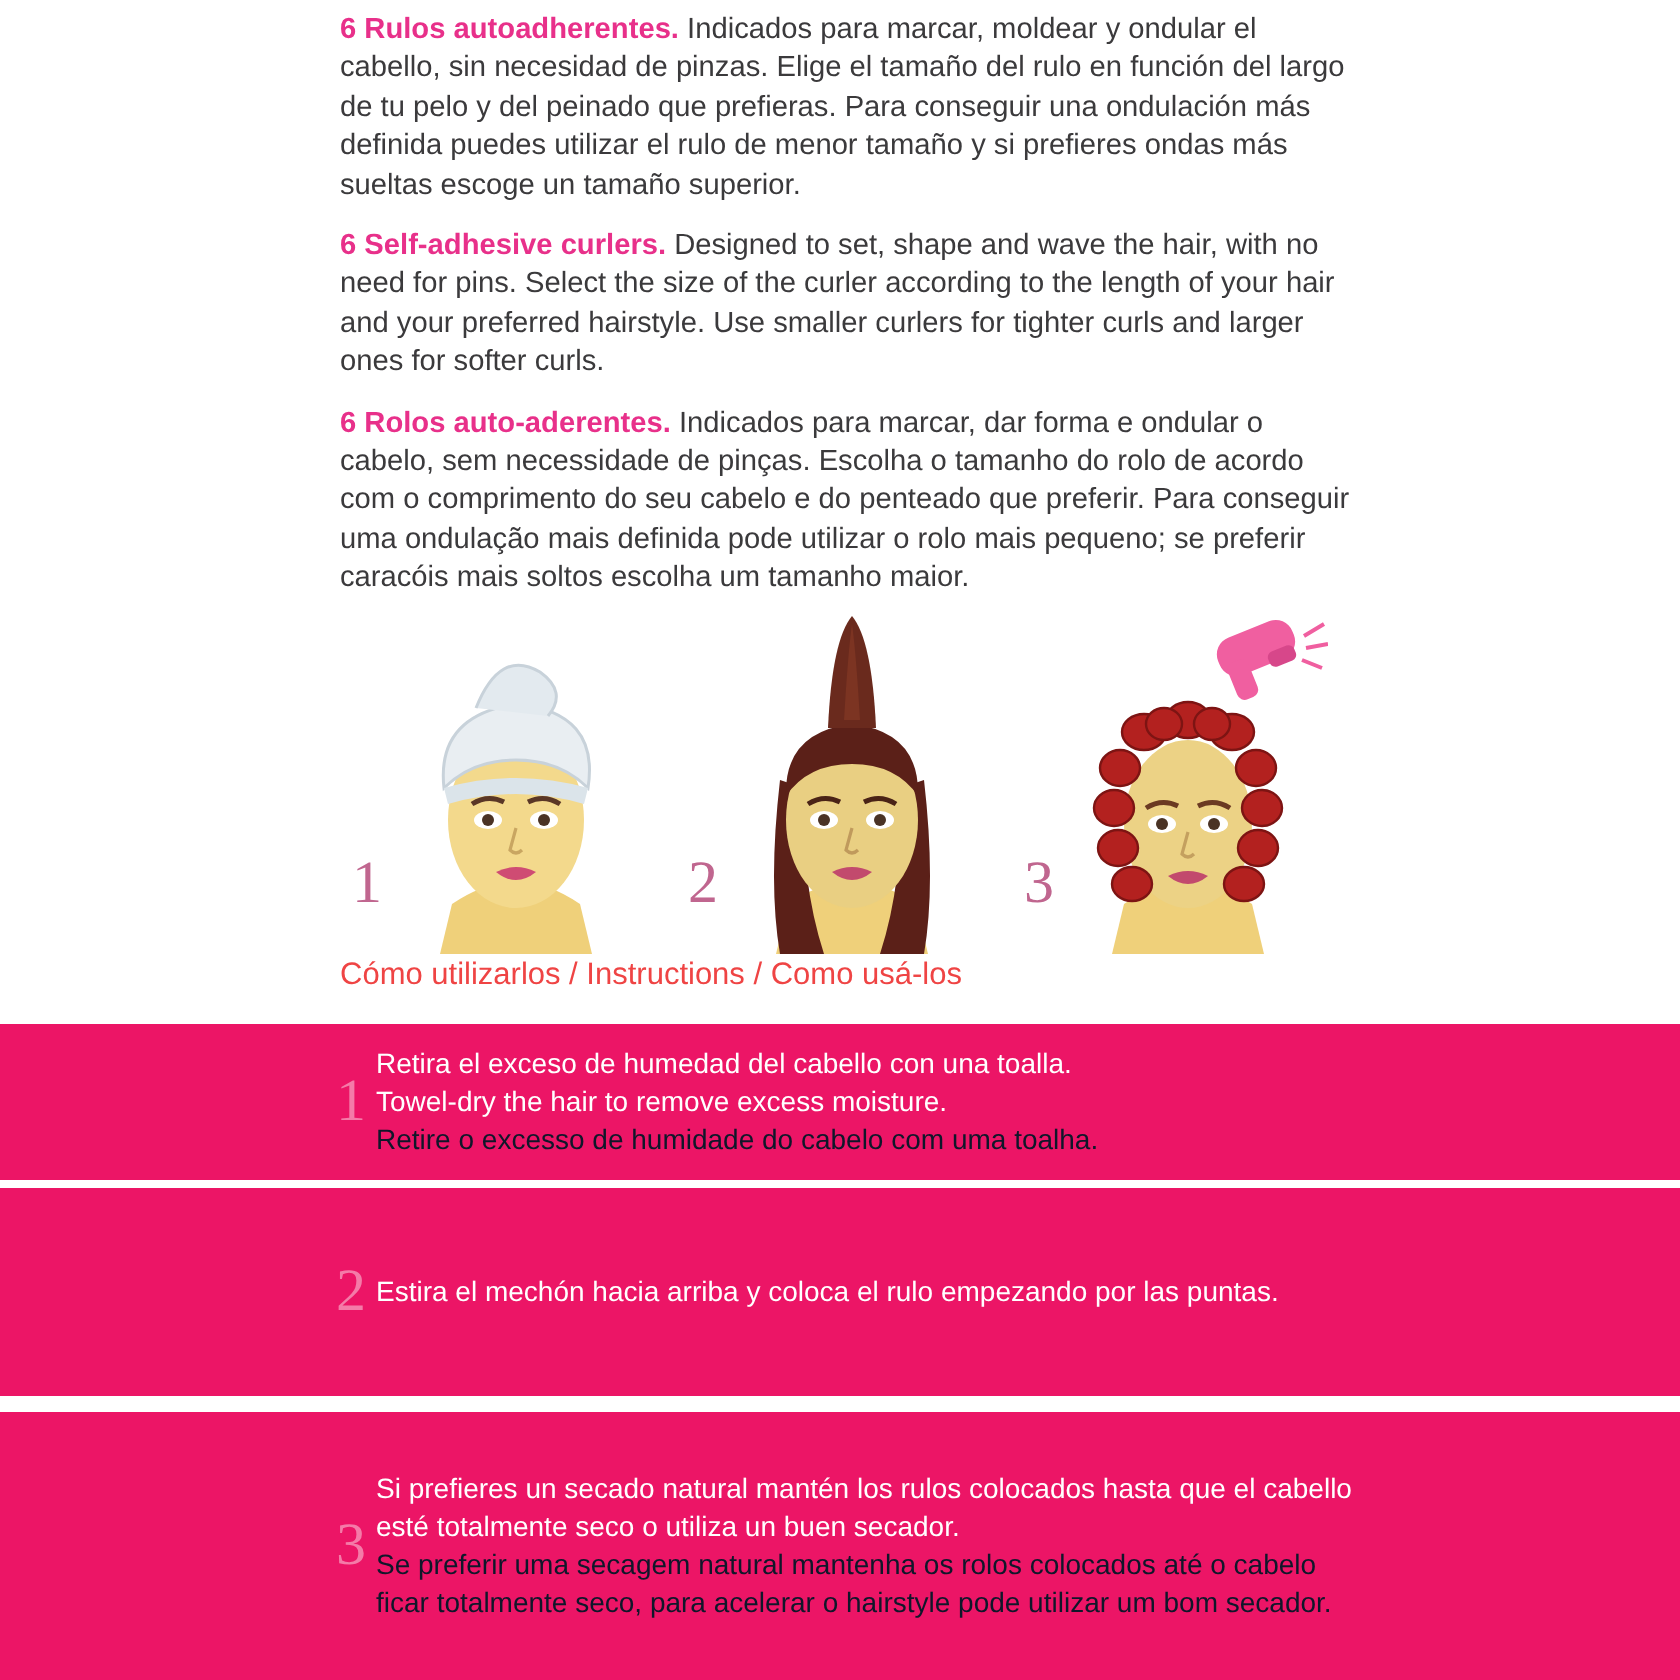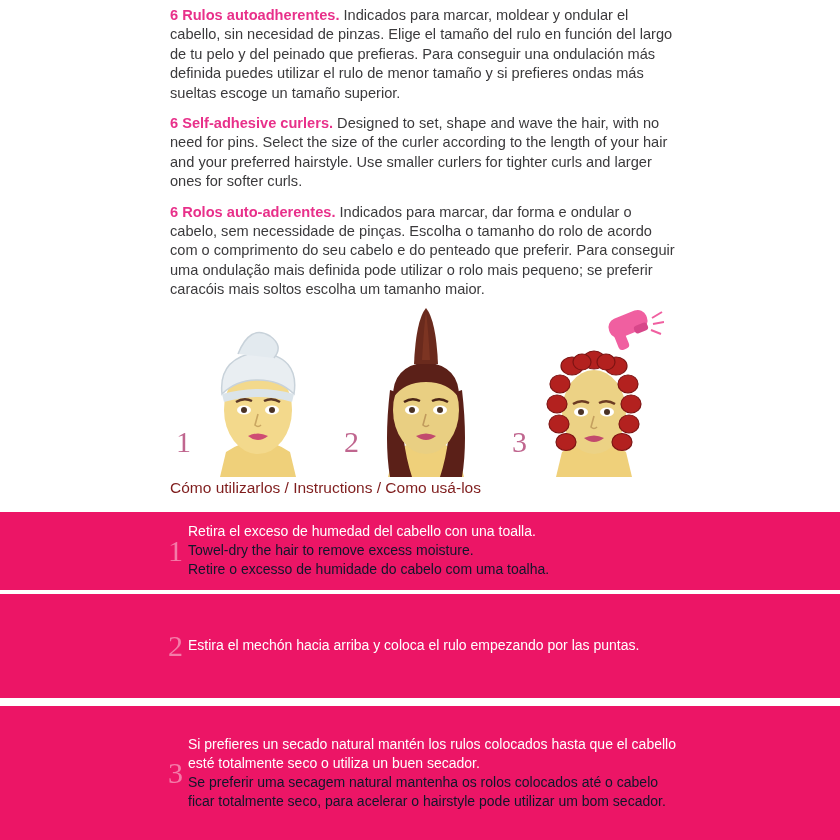--- a/index.html
+++ b/index.html
@@ -75,21 +75,21 @@
     font-family: "Liberation Serif", serif;
   }
   .figsvg { position: absolute; left: 18px; top: 0; }
 
   .howto {
     position: absolute;
     left: 170px;
     top: 479px;
     width: 505px;
     font-size: 15.5px;
-    color: #7f1d1d;
+    color: #ef4444;
   }
 
   
   .band {
     position: absolute;
     left: 0;
     width: 840px;
     background: #ec1566;
     color: #ffffff;
   }
@@ -108,21 +108,21 @@
     right: 155px;
     top: 50%;
     transform: translateY(-50%);
   }
   .band .line {
     font-size: 14px;
     line-height: 1.36;
     color: #ffffff;
   }
   .band .line.es { color: #ffffff; }
-  .band .line.en { color: #0f172a; }
+  .band .line.en { color: #ffffff; }
   .band .line.pt { color: #0f172a; }
 
   .band1 { top: 512px; height: 78px; }
   .band2 { top: 594px; height: 104px; }
   .band3 { top: 706px; height: 134px; }
 </style>
 </head>
 <body>
 
 <div class="page">

